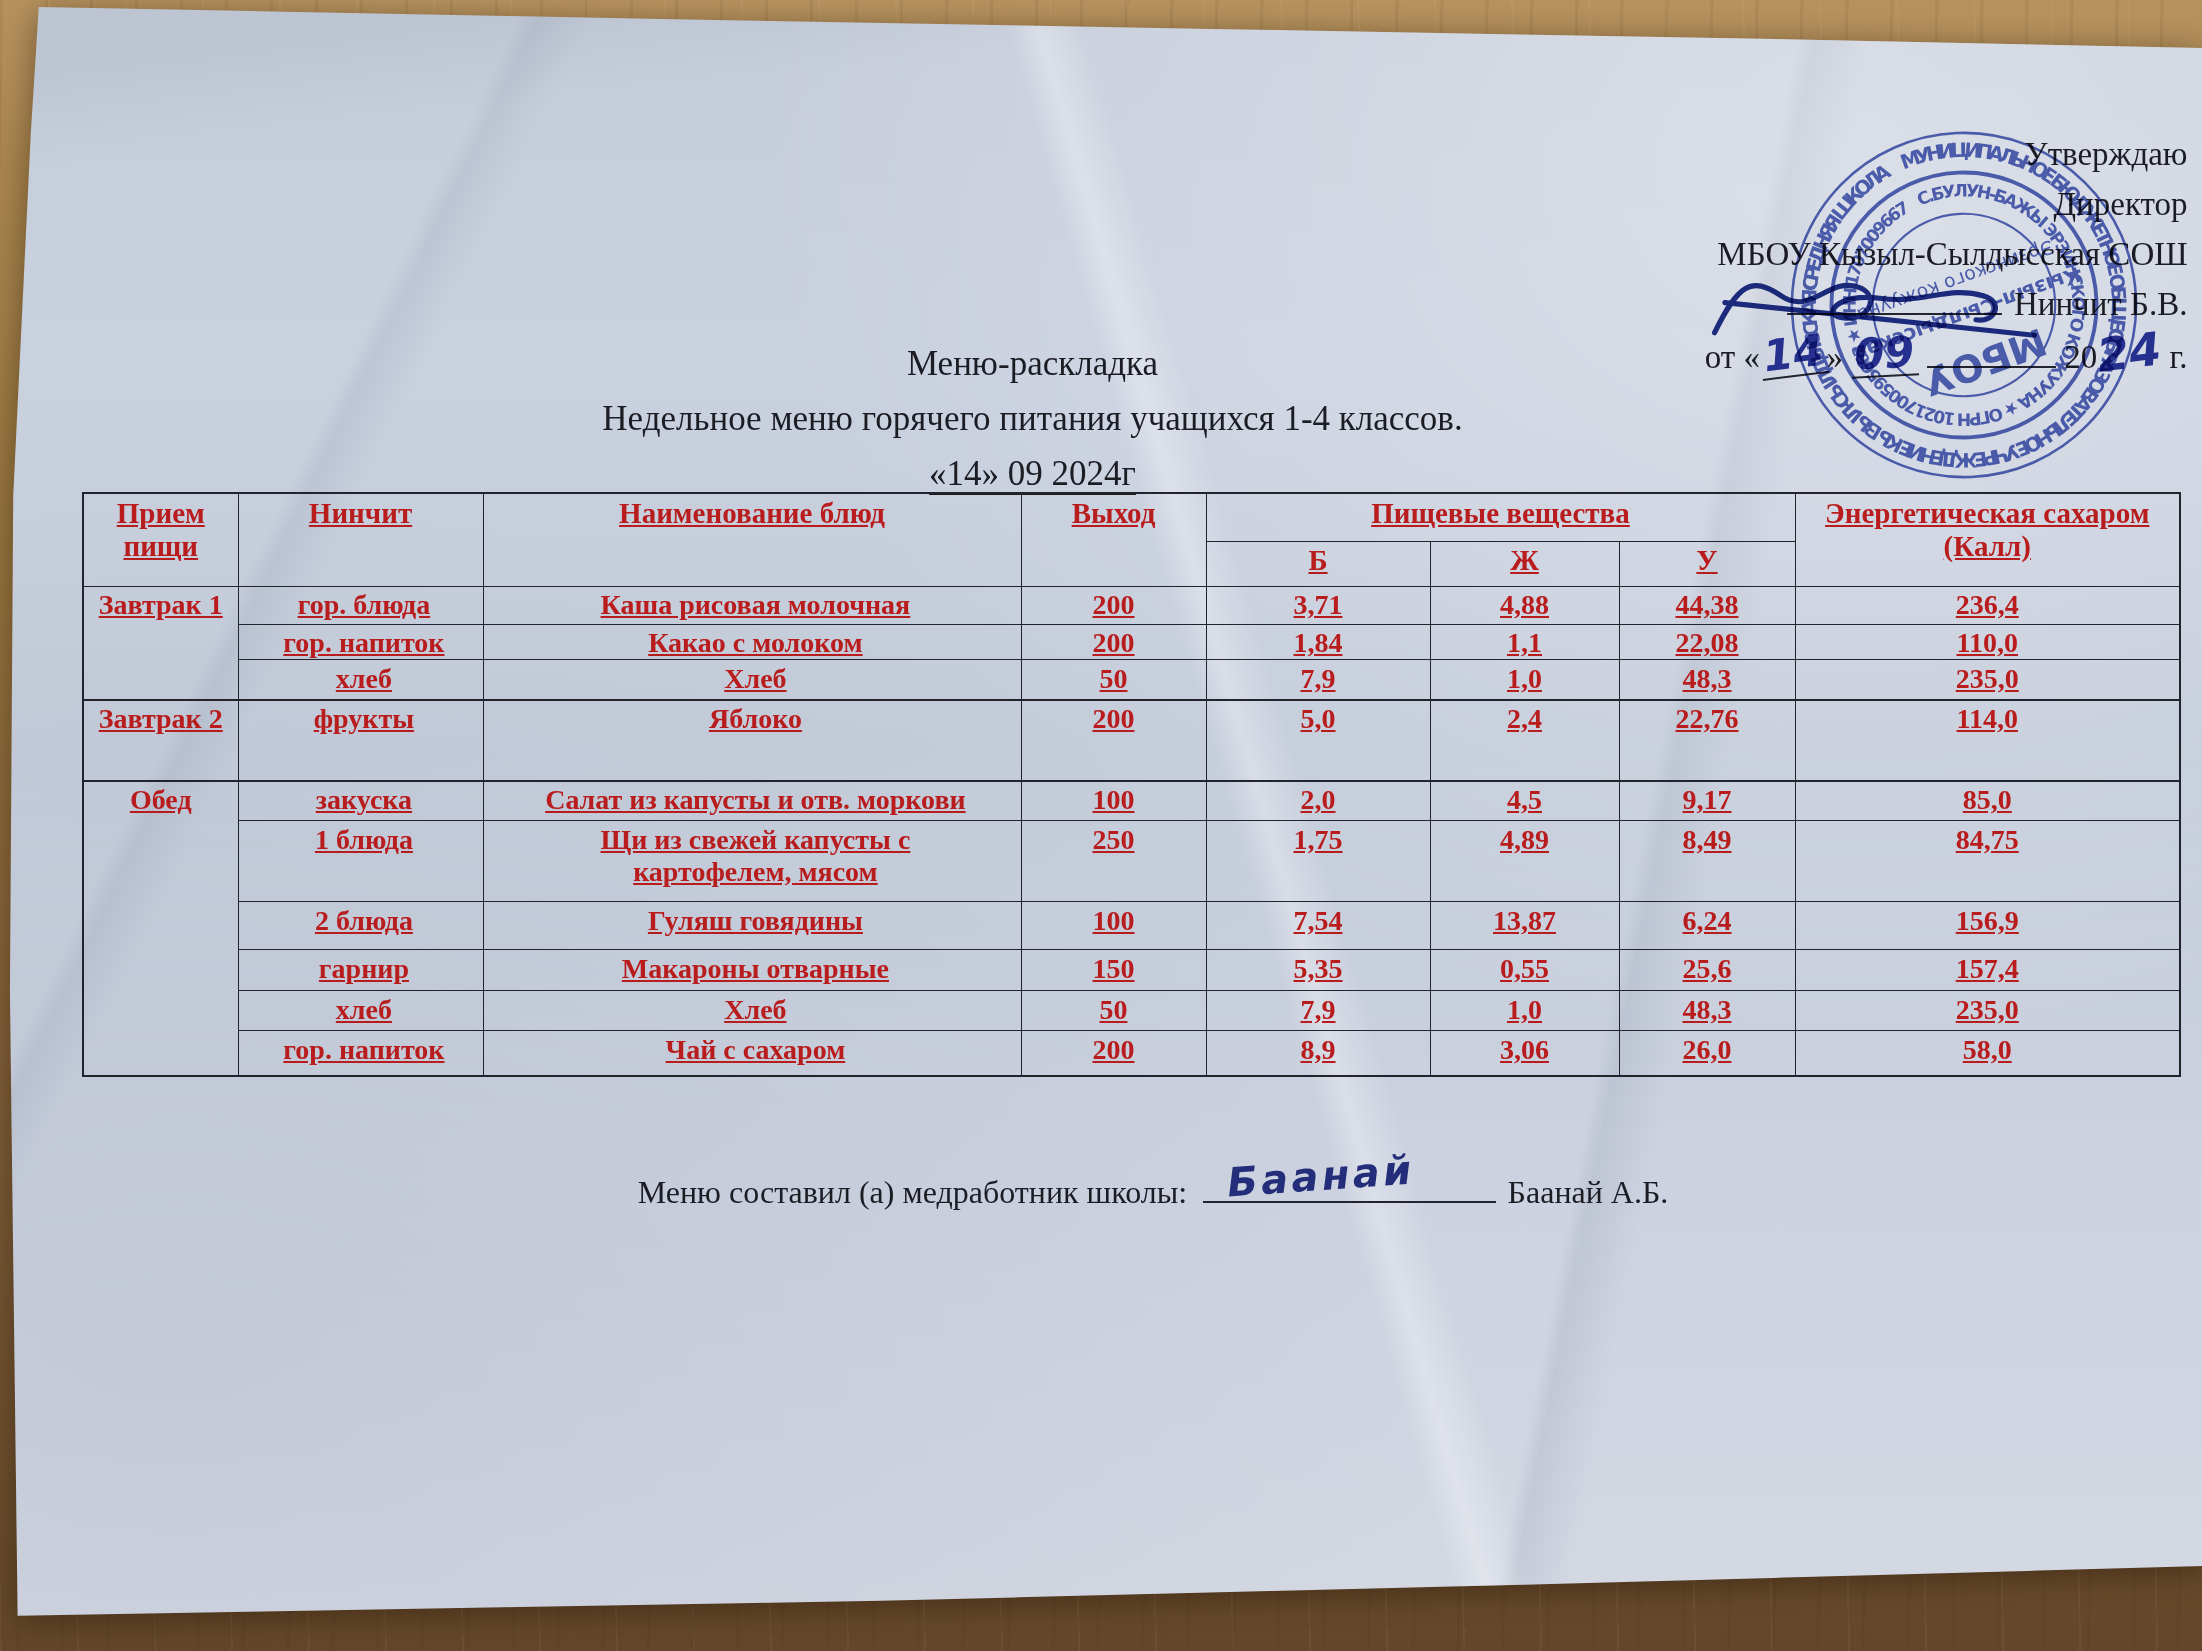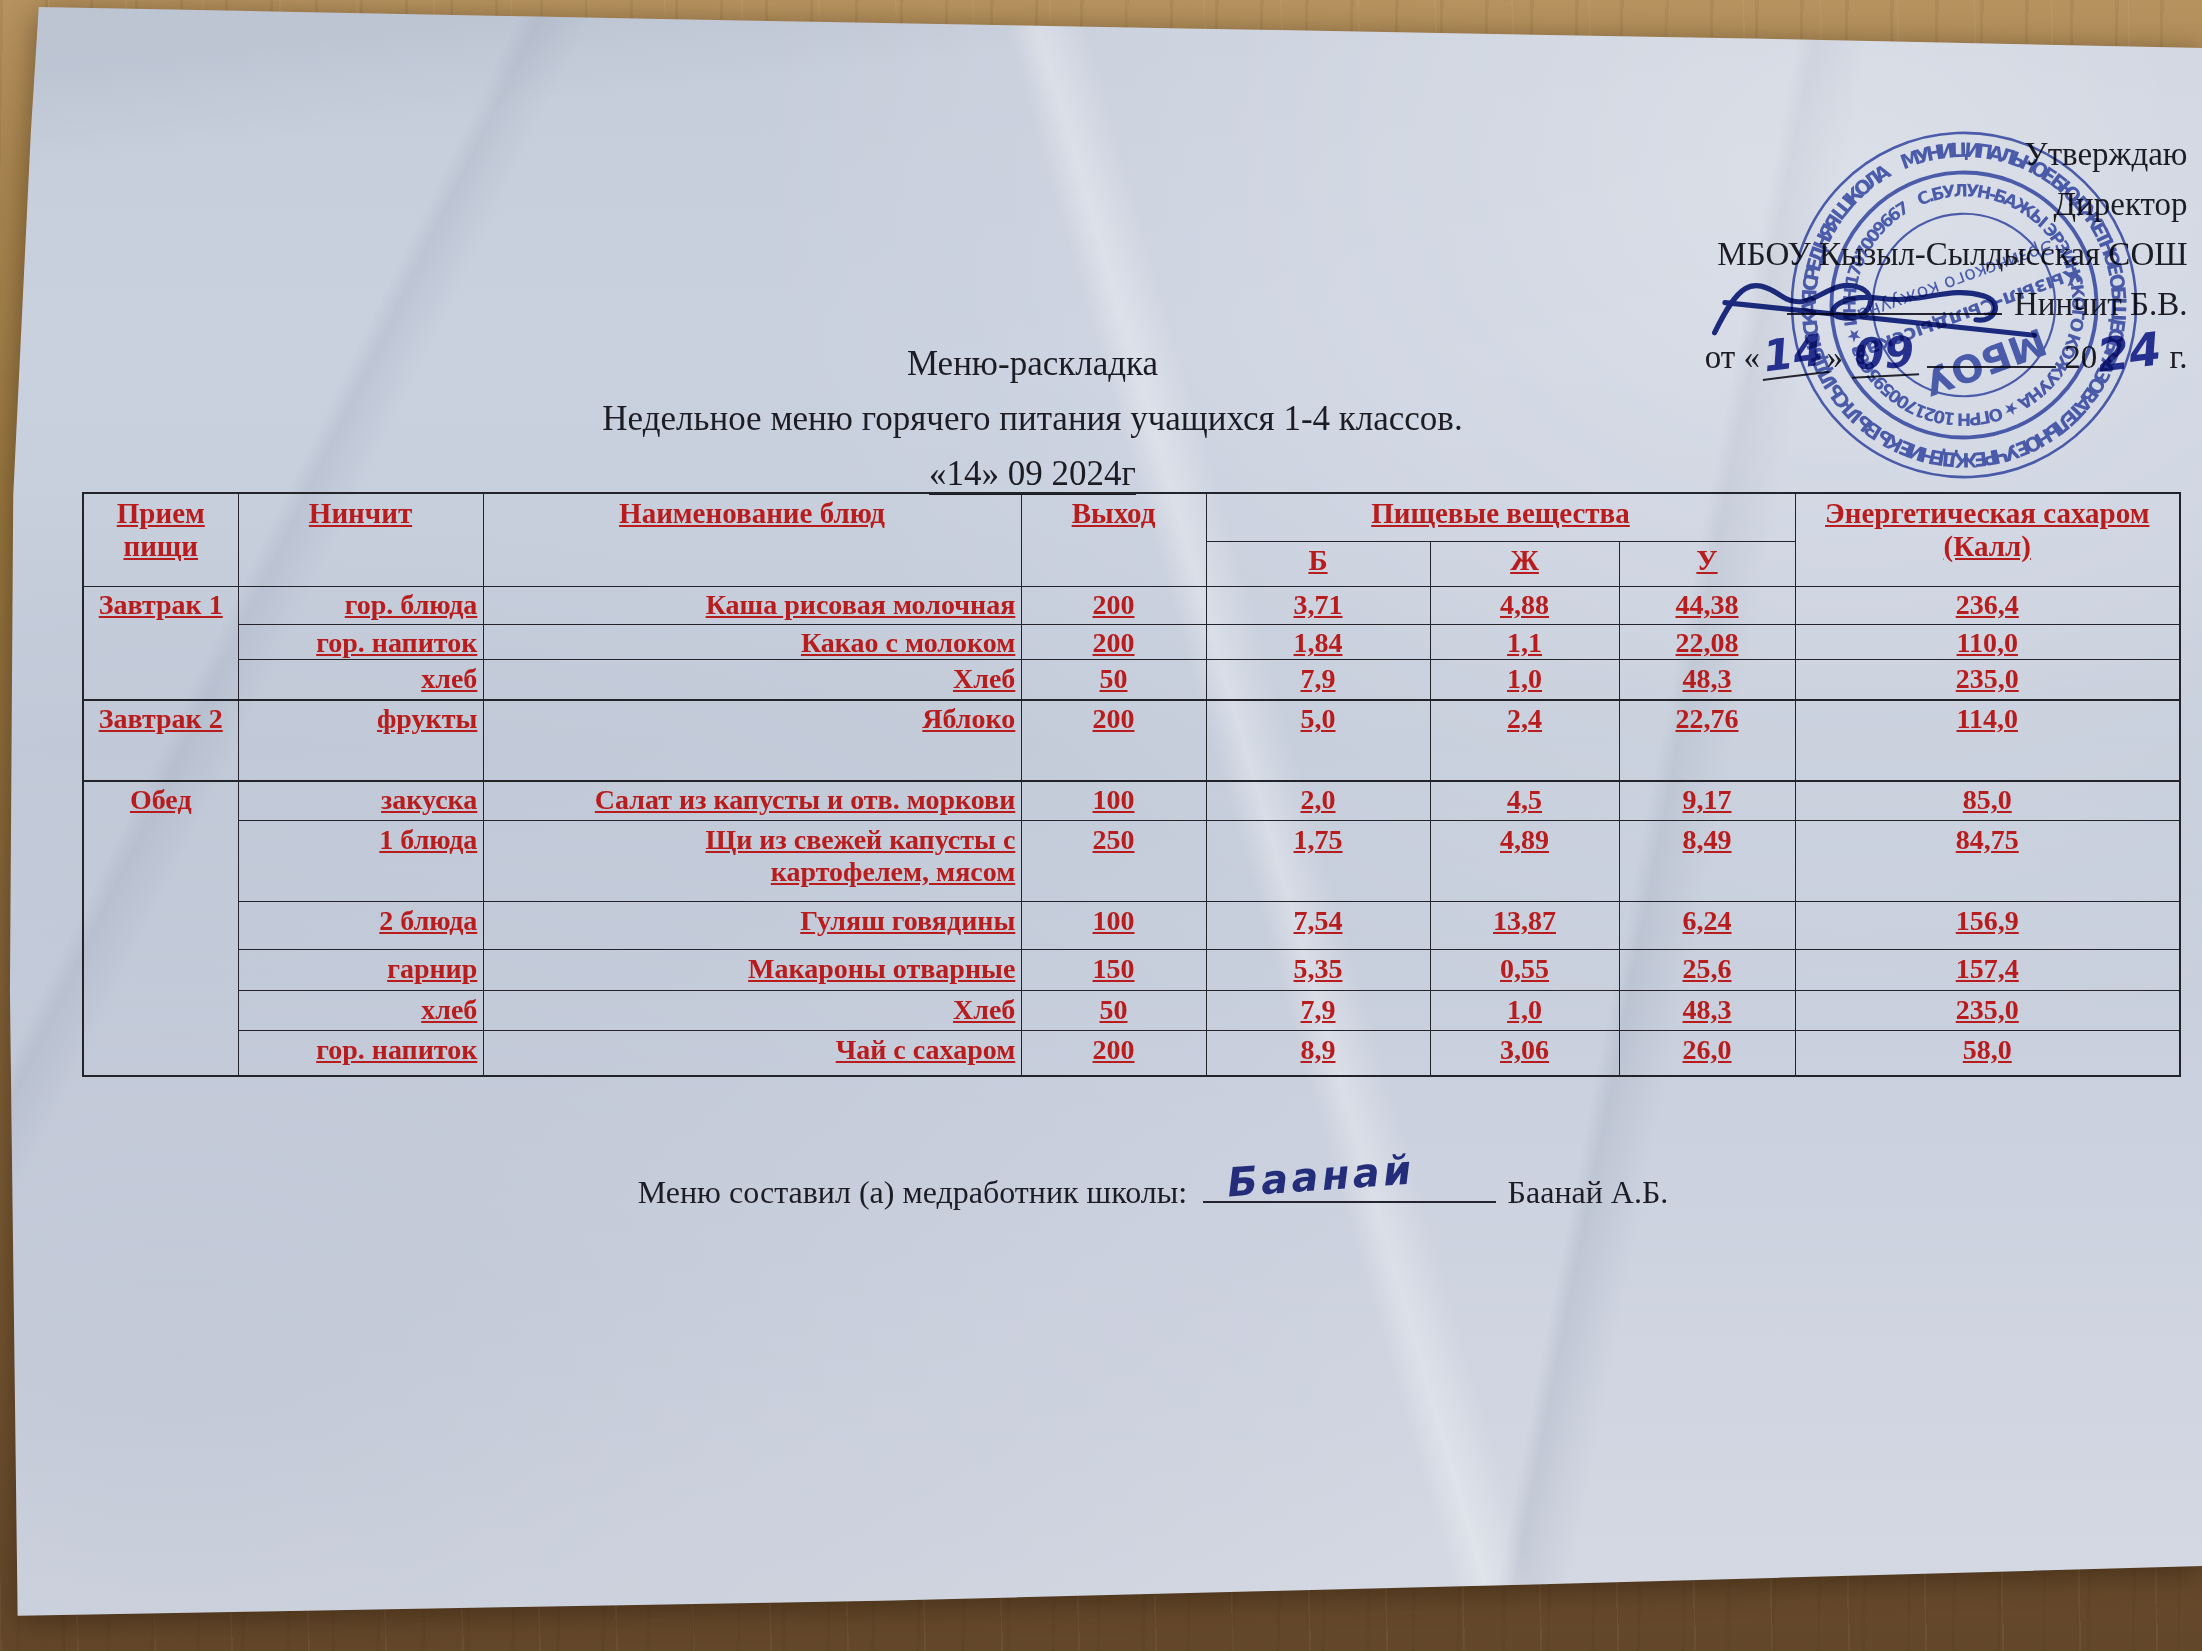--- a/index.html
+++ b/index.html
@@ -41,21 +41,21 @@
   
   .titleblock{position:absolute;top:336px;left:0;width:2065px;text-align:center;
     font-size:35px;line-height:55px;color:#1c1c24;}
   .titleblock .u{text-decoration:underline;text-underline-offset:6.9px;}
   
   .menu-table{position:absolute;left:82px;top:492px;width:2097px;border-collapse:collapse;
     table-layout:fixed;font-size:28px;font-weight:700;color:#b91c1c;text-decoration:underline;}
   .menu-table td{border:1.7px solid #23232b;vertical-align:top;padding:2.6px 5.2px 0 5.2px;overflow:hidden;}
   .menu-table{border:2.6px solid #23232b;}
   td.hdr{text-align:center;font-size:29px;}
-  td.left{text-align:right;padding-left:12px;margin-left:28px;}
+  td.left{text-align:center;padding-left:12px;margin-left:28px;}
   td.num{text-align:center;}
   td.gcell{text-align:center;border-bottom-width:2.6px;margin-top:44px;}
   tr.gend td{border-bottom-width:2.6px;}
   td.prewrap{white-space:pre-line;}
   
   .footer{position:absolute;top:1163px;left:0;width:2306px;text-align:center;
     font-size:32px;color:#1c1c24;}
   .foot-sig-line{display:inline-block;width:293px;border-bottom:2.6px solid #242430;height:38px;
     margin:0 12px 0 15.5px;position:relative;vertical-align:baseline;}
   .foot-sig{position:absolute;left:24px;bottom:1.7px;font-family:"DejaVu Sans",sans-serif;

